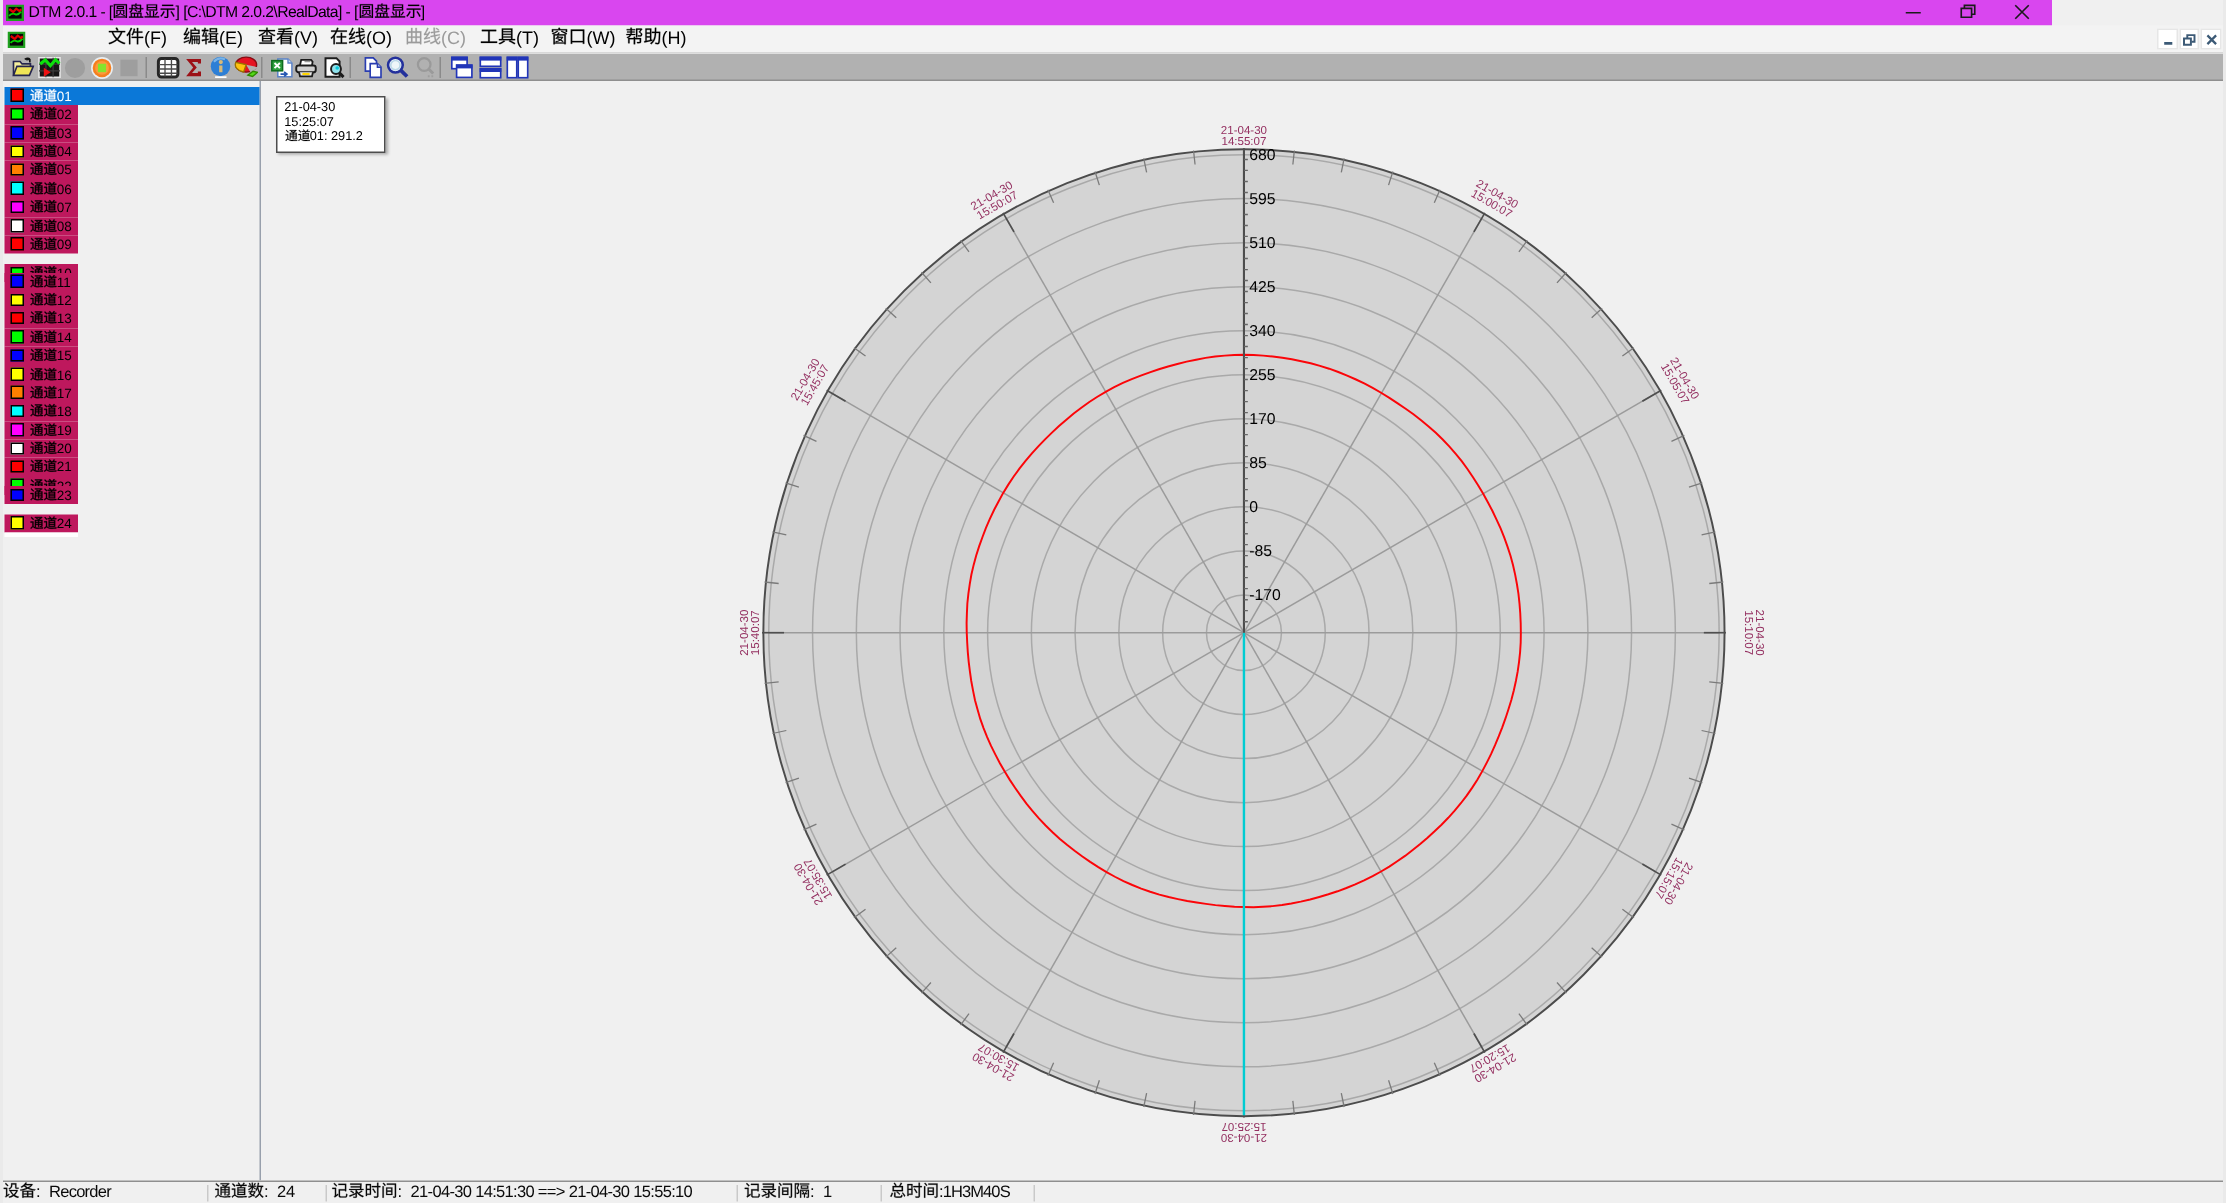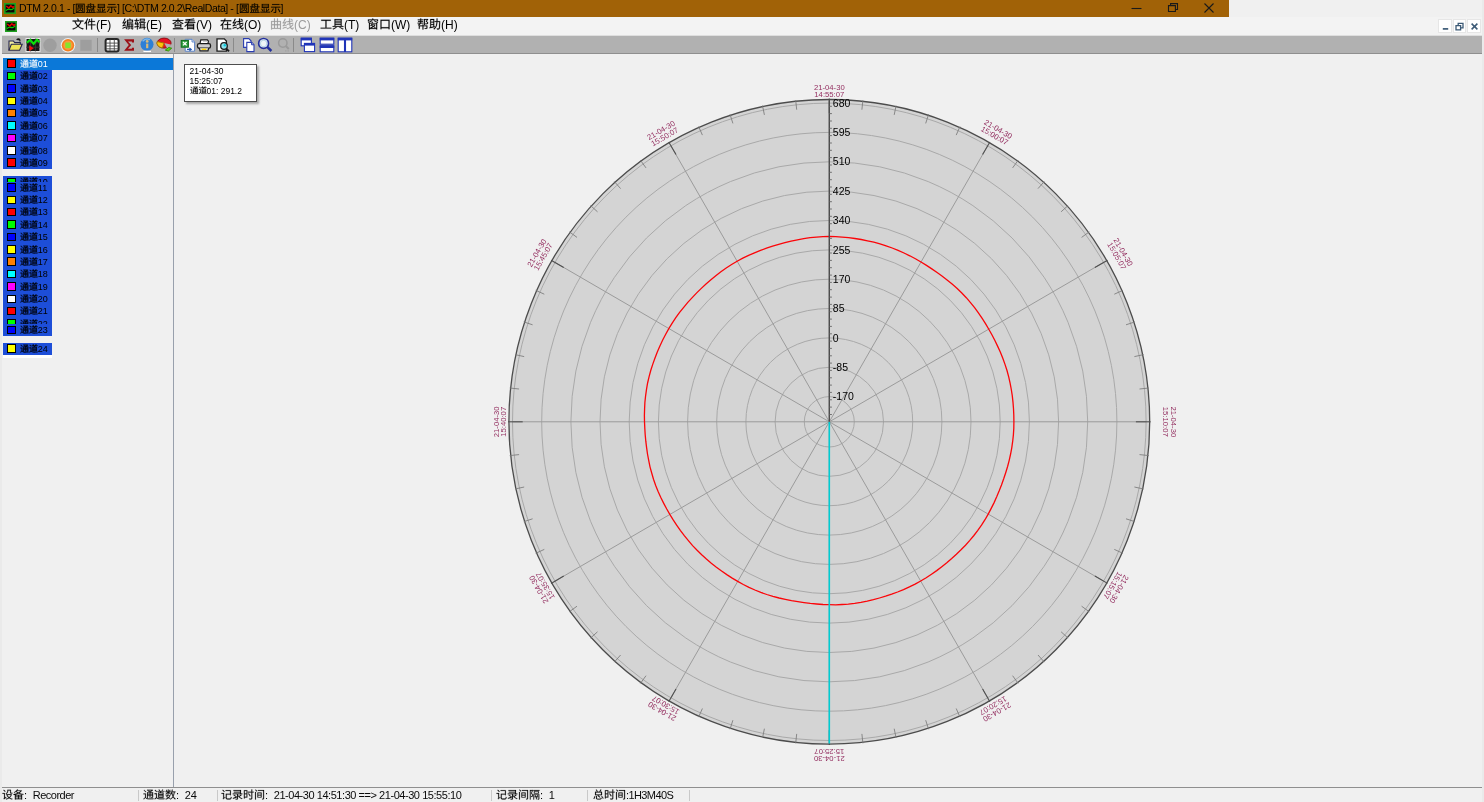--- a/index.html
+++ b/index.html
@@ -1,33 +1,33 @@
 <!DOCTYPE html>
 <html><head><meta charset="utf-8"><style>
 *{margin:0;padding:0;box-sizing:border-box}
 html,body{width:1484px;height:802px;overflow:hidden;background:#f0f0f0;
  font-family:"Liberation Sans",sans-serif;-webkit-font-smoothing:antialiased}
 .cj{display:inline-block;height:1em;vertical-align:-0.119em;fill:currentColor;stroke:currentColor;stroke-width:14}
 .row .cj{stroke-width:30}
-#title{position:absolute;left:0;top:0;width:1229px;height:17px;background:#a16207;
+#title{position:absolute;left:0;top:0;width:1368px;height:17px;background:#d946ef;
  font-size:10.5px;line-height:16.5px;color:#000;letter-spacing:-0.4px}
 #title .t{position:absolute;left:19px;top:0;white-space:pre}
 #menu{position:absolute;left:0;top:17px;width:1484px;height:17.5px;background:#f3f3f3;
  font-size:12px;line-height:17.5px;color:#000}
 #menu .m{position:absolute;top:0;white-space:pre}
 .mdib{position:absolute;top:2px;width:13.5px;height:13.5px;background:#fff;border:1px solid #e6e6e6}
 .mdib svg{display:block;margin:-0.5px}
 #tbar{position:absolute;left:0;top:34.5px;width:1484px;height:19.5px;background:#b1b1b1;
  border-top:1px solid #dedede;border-bottom:1px solid #8f8f8f}
 .tbw{position:absolute;top:1.3px;width:16px;height:16px}
 .tbi{width:16px;height:16px;display:block}
 .tsep{position:absolute;top:2px;width:1px;height:14px;background:#8a8a8a}
 #client{position:absolute;left:0;top:54px;width:1484px;height:732.5px;background:#f0f0f0}
 #panel{position:absolute;left:0;top:0;width:174px;height:732.5px;border-right:1px solid #98a0ac}
-.row{position:absolute;left:2.5px;width:49px;height:12.38px;font-size:9px;color:#000;background:#1d4ed8}
+.row{position:absolute;left:2.5px;width:49px;height:12.38px;font-size:9px;color:#000;background:#be185d}
 .row .sw{position:absolute;left:4.5px;top:1.5px;width:8.6px;height:8.6px;border:1px solid #000}
 .row .rt{position:absolute;left:17.3px;top:0;line-height:12.6px;white-space:pre}
 .row.sel{width:170px;background:#0b78d8;color:#fff}
 #lstub{position:absolute;left:2.5px;top:300.9px;width:49px;height:3.4px;background:#fff}
 .wedge{position:absolute;top:0;width:2px;height:802px;background:#eaeaea;z-index:50}
 #chart{position:absolute;left:0;top:0}
 #tip{position:absolute;left:184px;top:9.5px;width:73px;height:38px;background:#fff;
  border:1.5px solid #4d4d4d;box-shadow:1.5px 1.5px 2px rgba(0,0,0,.3);
  font-size:8.5px;line-height:9.6px;color:#000;padding:2.5px 0 0 4.5px}
 #status{position:absolute;left:0;top:786.5px;width:1484px;height:15.5px;background:#f0f0f0;

